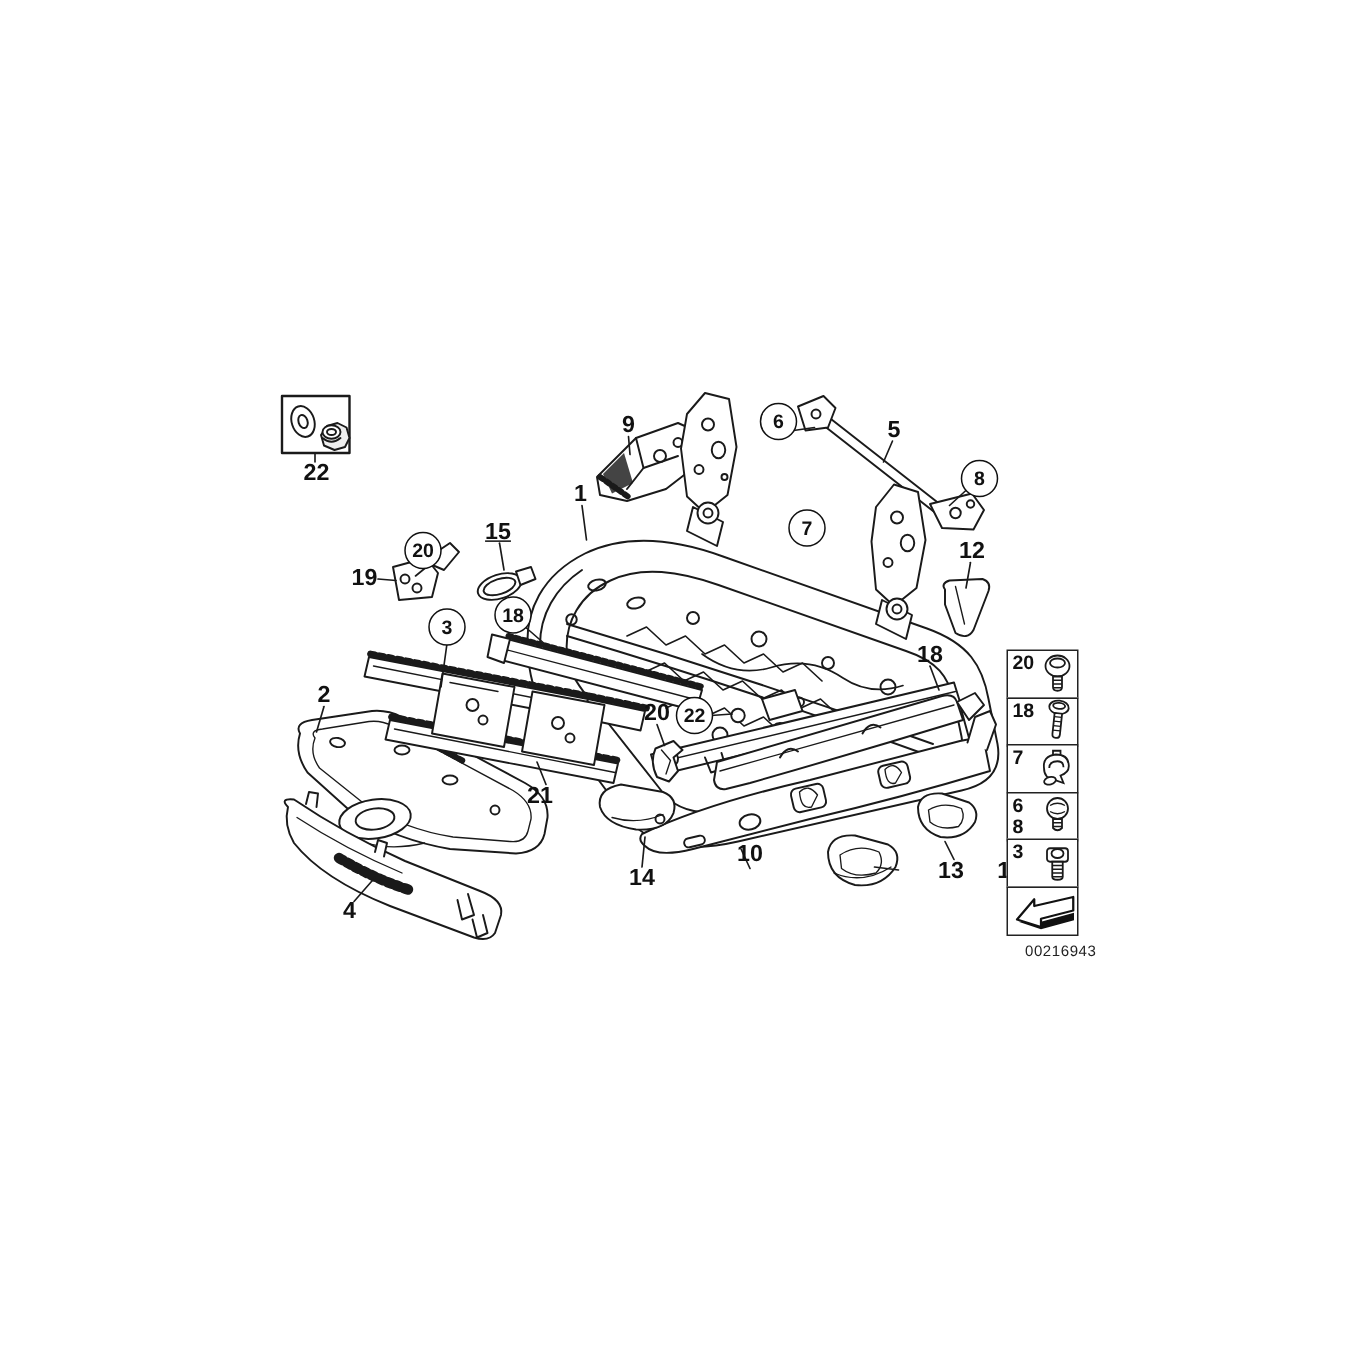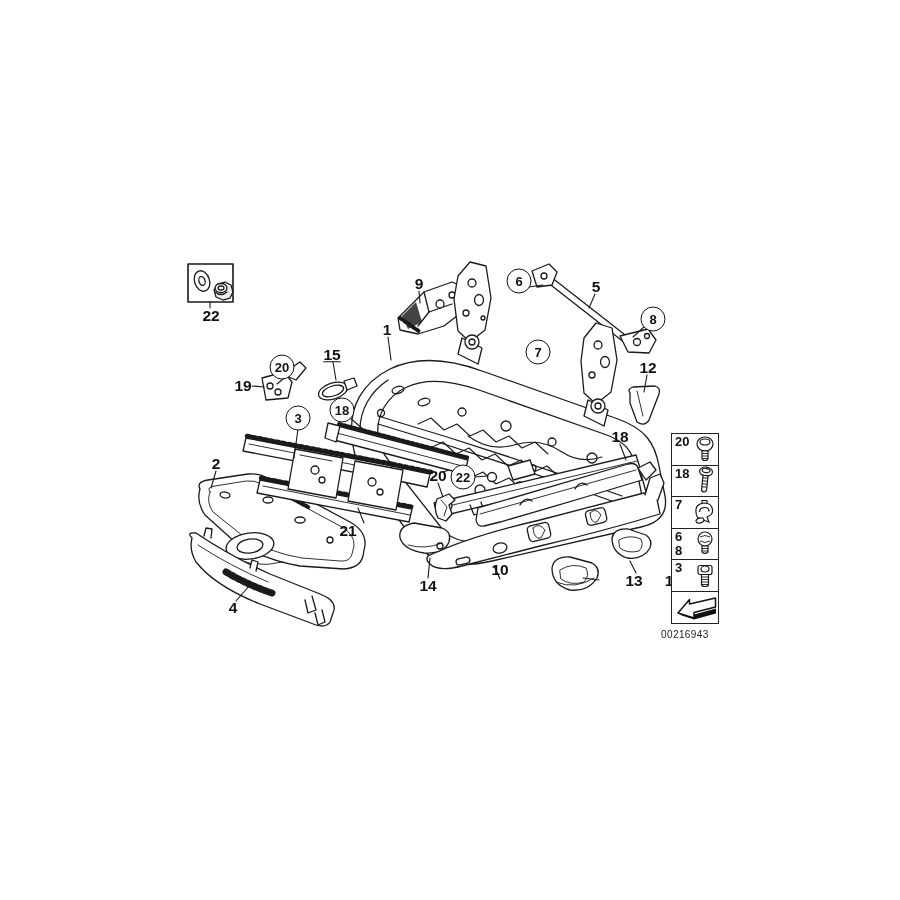--- a/index.html
+++ b/index.html
@@ -12,21 +12,21 @@
            background:#fff;display:flex;align-items:center;justify-content:center;
            font-size:13px;}
   .legend{position:absolute;left:671px;top:433px;width:48px;}
   .legend-cell{box-sizing:border-box;width:48px;height:33px;border:1.5px solid #222;
            margin-top:-1.5px;background:#fff;position:relative;}
   .legend-cell.first{margin-top:0;}
   .legend-nums{position:absolute;left:3px;top:1px;font-weight:bold;font-size:13px;
            line-height:1.15;color:#111;}
   .legend-icon{position:absolute;right:1px;top:50%;transform:translateY(-50%);}
   .legend-cell.arrow-cell .legend-icon{left:2px;right:auto;top:50%;}
-  .diagram-id{position:absolute;left:-10px;top:196px;width:70px;text-align:left;
+  .diagram-id{position:absolute;left:-10px;top:196px;width:70px;text-align:right;
            font-size:10px;letter-spacing:0.4px;color:#222;}
 </style>
 </head>
 <body>
 
 <div class="stage">
 
   <svg class="drawing" width="900" height="900" viewBox="0 0 900 900" stroke="#1a1a1a" fill="none" stroke-width="1.3" stroke-linejoin="round" stroke-linecap="round">
 
     <g>
@@ -256,21 +256,21 @@
       <div class="callout circled" style="left: 298px; top: 418px;">3</div>
       <div class="callout circled" style="left: 519px; top: 281px;">6</div>
       <div class="callout" style="left: 596px; top: 287px;">5</div>
       <div class="callout circled" style="left: 653px; top: 319px;">8</div>
       <div class="callout circled" style="left: 538px; top: 352px;">7</div>
       <div class="callout" style="left: 648px; top: 368px;">12</div>
       <div class="callout" style="left: 620px; top: 437px;">18</div>
       <div class="callout" style="left: 216px; top: 464px;">2</div>
       <div class="callout" style="left: 438px; top: 476px;">20</div>
       <div class="callout circled" style="left: 463px; top: 477px;">22</div>
-      <div class="callout" style="left: 348px; top: 531px; text-align: center;">21</div>
+      <div class="callout" style="left: 360px; top: 531px; text-align: center;">21</div>
       <div class="callout" style="left: 428px; top: 586px;">14</div>
       <div class="callout" style="left: 500px; top: 570px;">10</div>
       <div class="callout" style="left: 608px; top: 581px; margin-left: 26px;">13</div>
       <div class="callout" style="left: 637px; top: 581px; margin-left: 36px;">11</div>
       <div class="callout" style="left: 233px; top: 608px;">4</div>
     </div>
 
   <div class="legend">
 
     <div class="legend-cell first">

